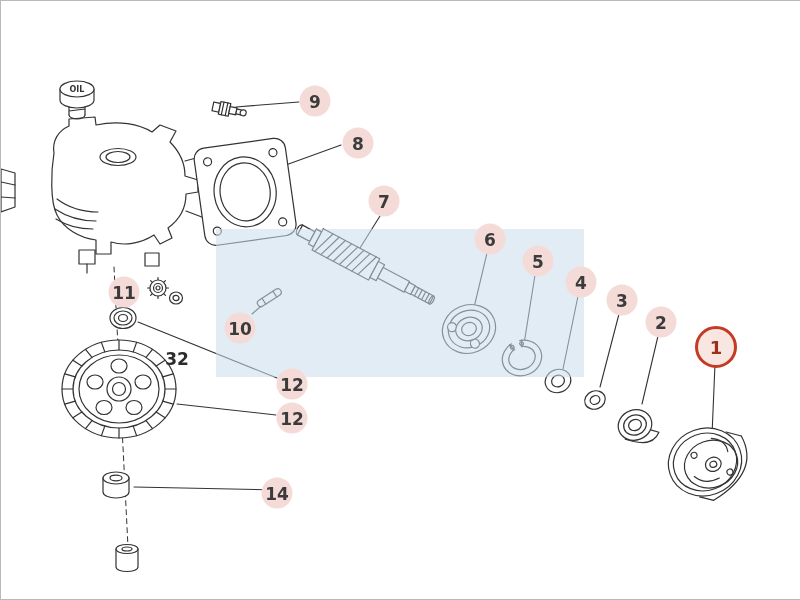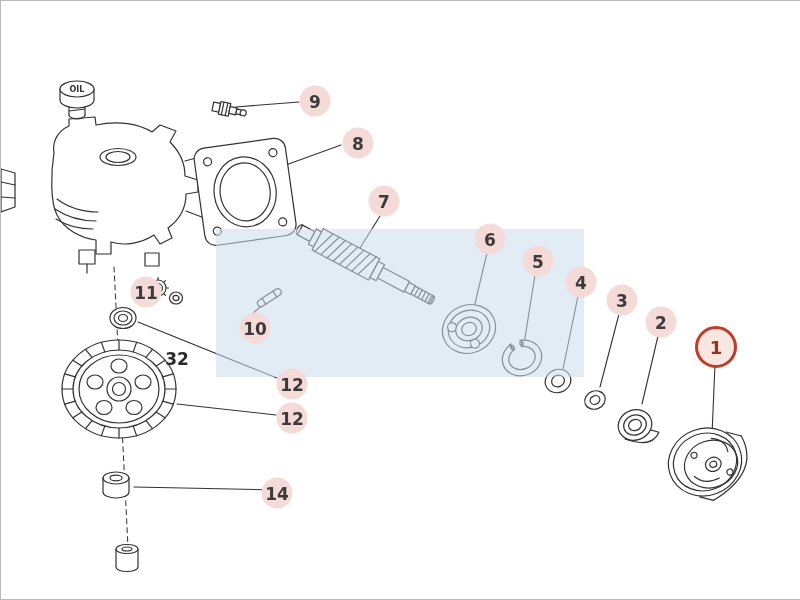--- a/index.html
+++ b/index.html
@@ -230,21 +230,21 @@
 
   <div class="badge" style="left:314px;top:100px">9</div>
   <div class="badge" style="left:357px;top:142px">8</div>
   <div class="badge" style="left:383px;top:200px">7</div>
   <div class="badge" style="left:489px;top:238px">6</div>
   <div class="badge" style="left:537px;top:260px">5</div>
   <div class="badge" style="left:580px;top:281px">4</div>
   <div class="badge" style="left:621px;top:299px">3</div>
   <div class="badge" style="left:660px;top:321px">2</div>
   <div class="badge hl" style="left:715px;top:346px">1</div>
-  <div class="badge" style="left:254px;top:327px">10</div>
-  <div class="badge" style="left:145px;top:291px">11</div>
+  <div class="badge" style="left:239px;top:327px">10</div>
+  <div class="badge" style="left:123px;top:291px">11</div>
   <div class="badge" style="left:291px;top:383px">12</div>
   <div class="badge" style="left:291px;top:417px">12</div>
   <div class="badge" style="left:276px;top:492px">14</div>
 
   <span class="plain-label" style="left:176px;top:318px">32</span>
 
 </div>
 
 </body></html>

